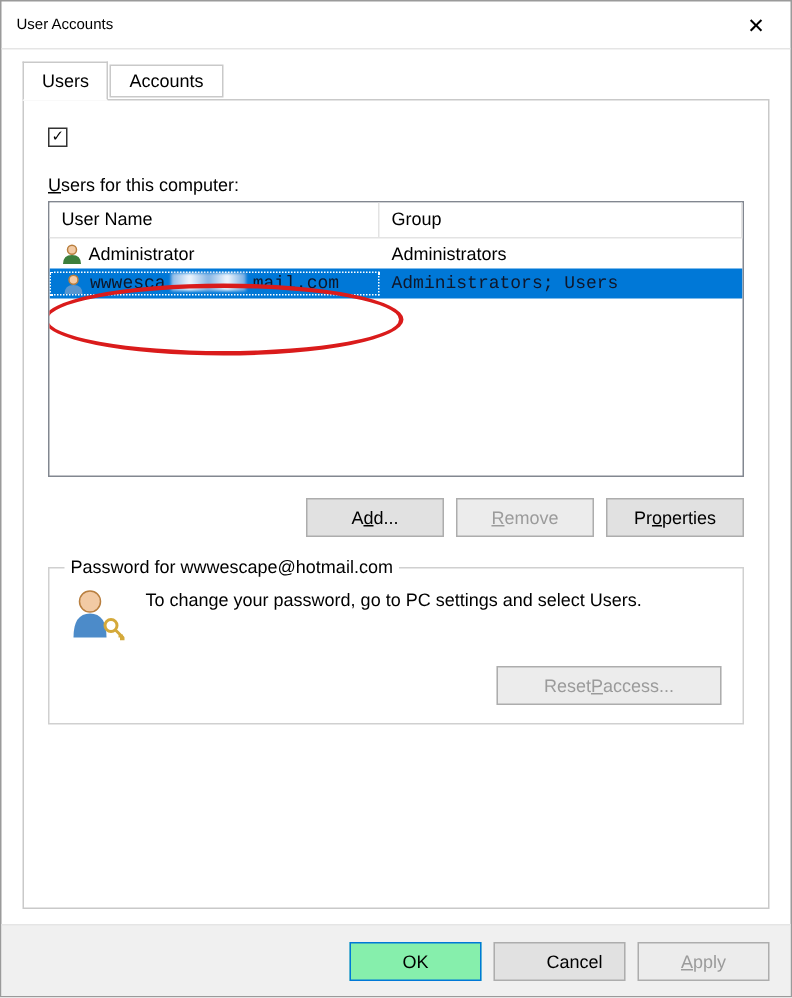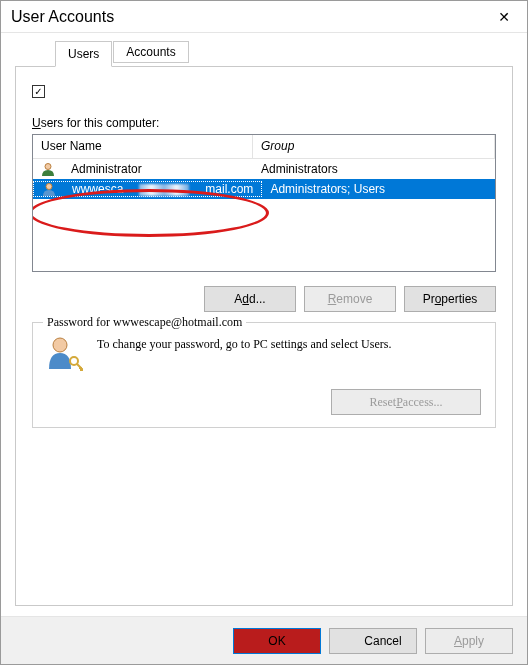--- a/index.html
+++ b/index.html
@@ -23,42 +23,41 @@
     position: relative;
   }
   .titlebar {
     height: 32px;
     display: flex;
     align-items: center;
     justify-content: space-between;
     padding: 0 0 0 10px;
     border-bottom: 1px solid #e5e5e5;
   }
-  .titlebar .title { font-size: 16px; }
+  .titlebar .title { font-size: 10px; }
   .close-btn {
     width: 46px;
     height: 30px;
     display: flex;
     align-items: center;
     justify-content: center;
     font-size: 14px;
     font-family: Arial, sans-serif;
   }
   .content {
     flex: 1;
     padding: 8px 14px 10px 14px;
     display: flex;
     flex-direction: column;
   }
   .tabs-row {
     display: flex;
-    align-items: flex-start;
+    align-items: center;
     position: relative;
     z-index: 2;
-    margin-left: 40px;
   }
   .tab {
     padding: 4px 12px 4px 12px;
     border: 1px solid #c9c9c9;
     background: #fff;
     margin-right: 1px;
     position: relative;
   }
   .tab.active {
     border-bottom: 1px solid #fff;
@@ -93,54 +92,55 @@
   .chk {
     width: 13px; height: 13px;
     border: 1px solid #333;
     display: flex; align-items: center; justify-content: center;
     font-size: 10px;
     line-height: 1;
   }
   .section-label { margin-bottom: 4px; }
   .listview {
     border: 1px solid #828790;
-    height: 138px;
+    height: 184px;
     overflow: hidden;
     position: relative;
   }
   .lv-headers {
     display: flex;
     height: 24px;
     background: #fff;
     border-bottom: 1px solid #e3e3e3;
   }
   .lv-col {
     padding: 4px 8px;
     border-right: 1px solid #e3e3e3;
   }
   .lv-col:nth-child(1){ flex: 0 0 220px; }
-  .lv-col:nth-child(2){ flex: 1; font-style: italic; }
+  .lv-col:nth-child(2){ flex: 1; }
   .lv-body { }
   .lv-row {
     display: flex;
     height: 20px;
     align-items: center;
   }
   .lv-cell {
     padding: 0 8px;
     display: flex;
-    align-items: flex-end;
-    gap: 16px;
+    align-items: flex-start;
+    gap: 4px;
     white-space: nowrap;
   }
   .lv-cell.c1 { flex: 0 0 220px; }
   .lv-cell.c2 { flex: 1; }
   .lv-row.selected {
     background: #0078d7;
-    color: #ffffff;
+    color: #0f172a;
+    font-family: Liberation Mono, monospace;
   }
   .lv-row.selected .lv-cell.c1 {
     border: 1px dotted #fff;
   }
   .user-ico { width: 14px; height: 14px; display: inline-block; }
   .btn-row {
     display: flex;
     justify-content: flex-end;
     gap: 8px;
     margin-top: 14px;
@@ -154,24 +154,23 @@
     align-items: center;
     justify-content: center;
     padding: 0 12px;
   }
   .btn.disabled {
     color: #9b9b9b;
     background: #ececec;
   }
   .fieldset {
     border: 1px solid #d0d0d0;
-    margin-top: 10px;
+    margin-top: 20px;
     padding: 12px 14px 12px 14px;
     position: relative;
-    font-family: Liberation Serif, serif;
   }
   .fieldset-legend {
     position: absolute;
     top: -8px;
     left: 10px;
     background: #fff;
     padding: 0 4px;
     font-size: 12px;
   }
   .pw-body {
@@ -185,21 +184,21 @@
   .footer {
     height: 48px;
     display: flex;
     justify-content: flex-end;
     align-items: center;
     gap: 8px;
     padding: 0 14px;
     border-top: 1px solid #e5e5e5;
     background: #f0f0f0;
   }
-  .btn.primary { border: 1px solid #0078d7; background: #b91c1c; }
+  .btn.primary { border: 1px solid #0078d7; background: #86efac; }
   .underline-accel { text-decoration: underline; }
   .annot-ellipse {
     position: absolute;
     border: 3px solid #da1b1b;
     border-radius: 50%;
     pointer-events: none;
   }
   .censor {
     background: linear-gradient(90deg,#88b6e4,#f0f6fd,#88b6e4,#f0f6fd,#6ea8e0);
     filter: blur(1px);

